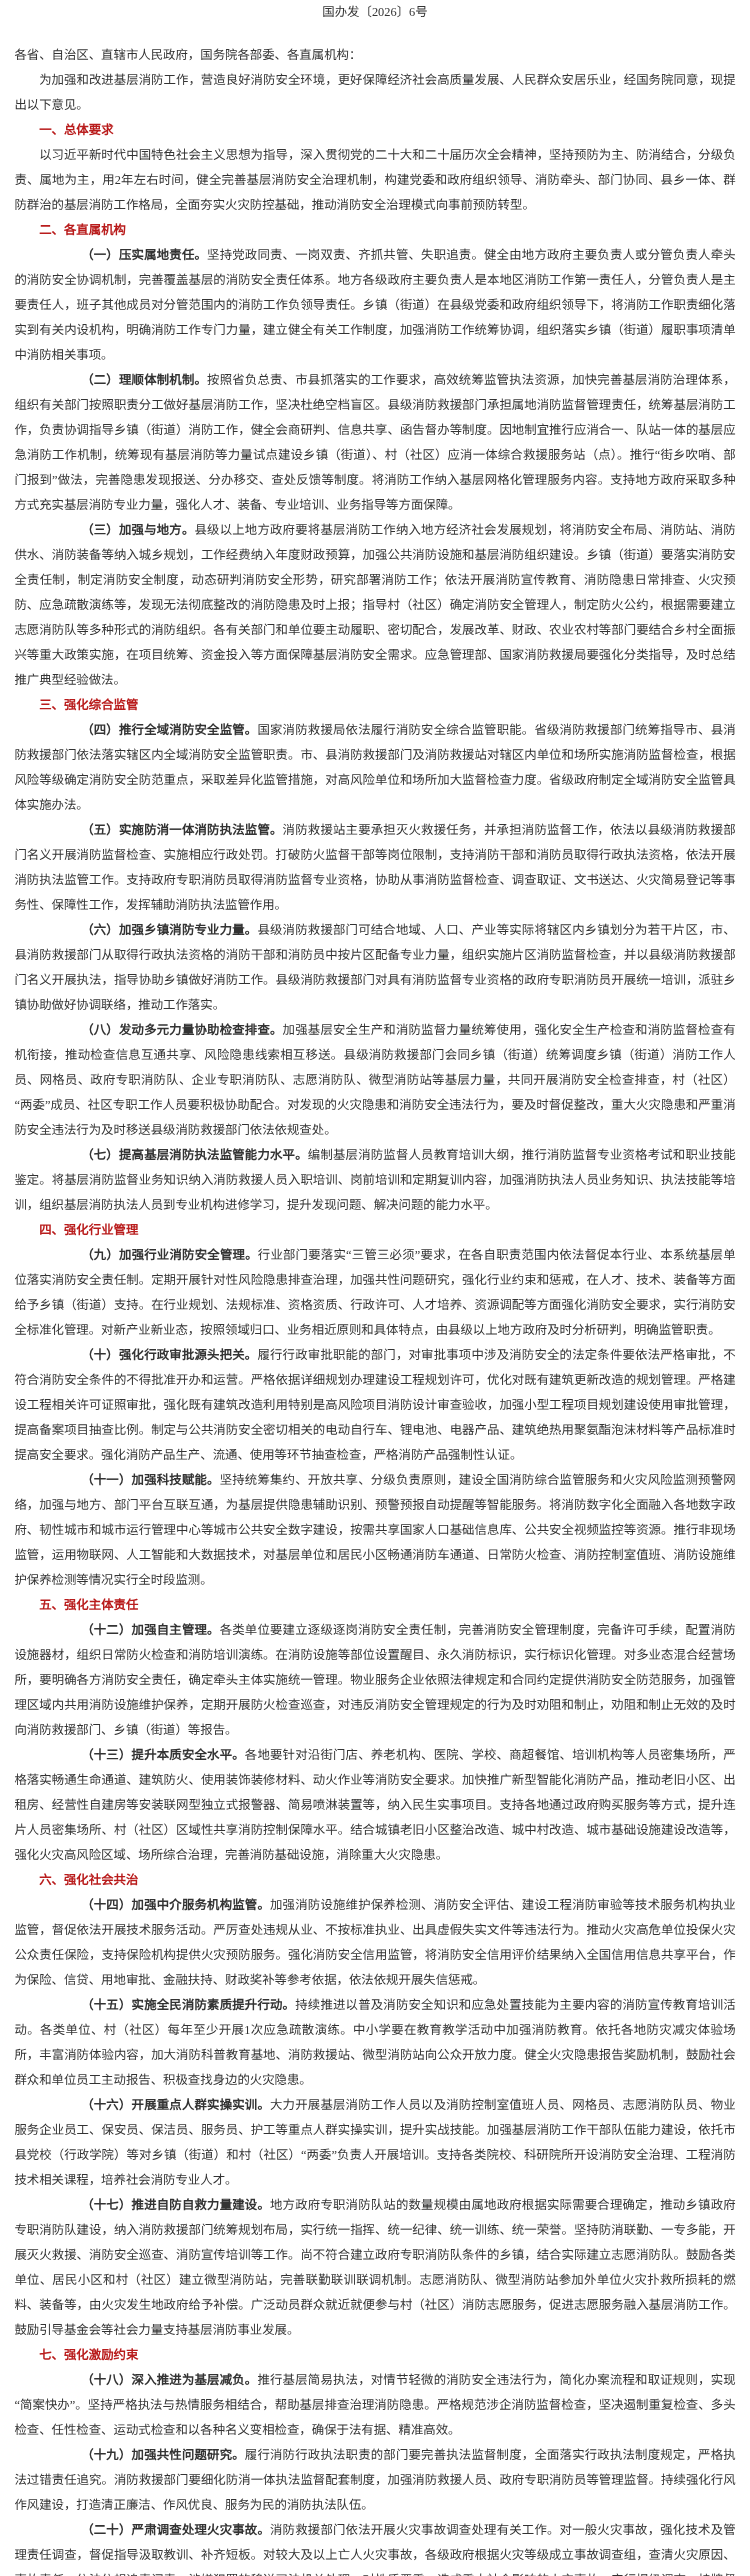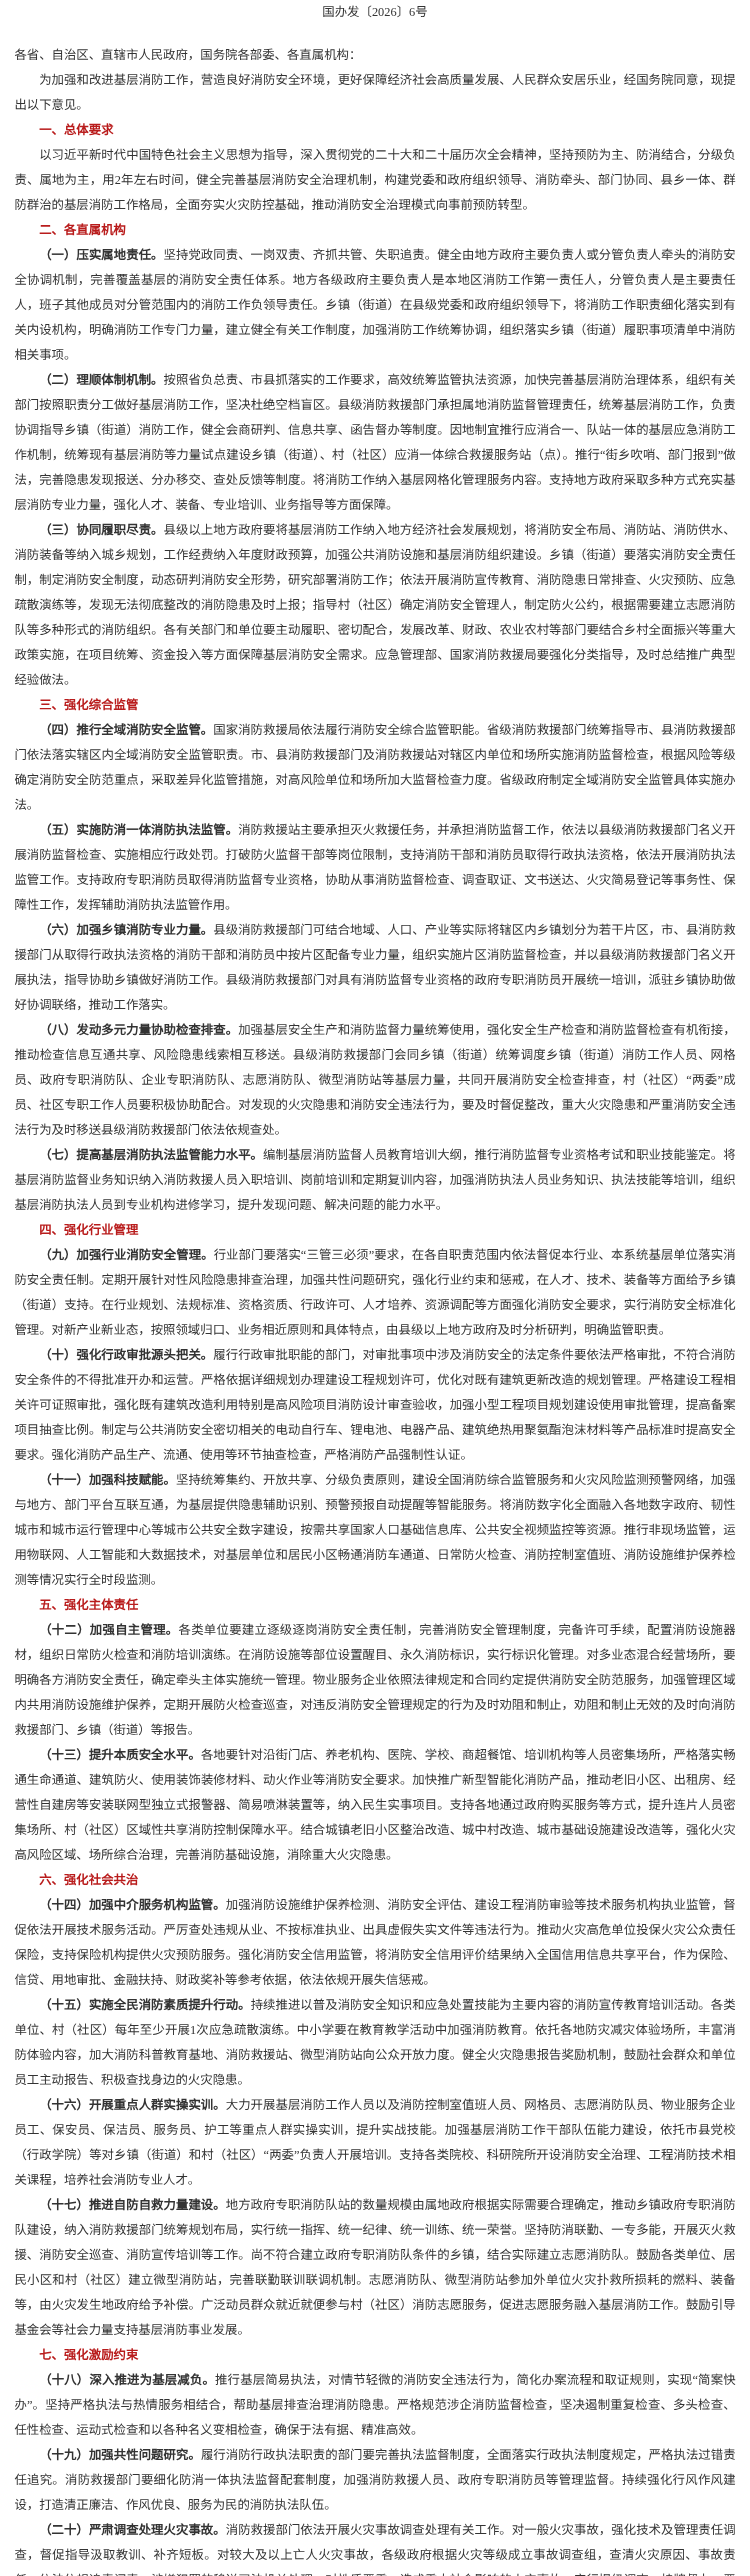--- a/index.html
+++ b/index.html
@@ -28,39 +28,39 @@
     margin: 0;
     text-align: justify;
     text-justify: inter-ideograph;
   }
   .indent { text-indent: 2em; }
   .heading {
     font-weight: bold;
     text-indent: 2em;
     color: #b91c1c;
   }
-  .para b { font-weight: bold; }
+  .para b { font-weight: bold; margin-left: 42px; }
 </style>
 </head>
 <body>
 
 <div class="page">
   <div class="doc-number">国办发〔2026〕6号</div>
 
   <p class="para salutation">各省、自治区、直辖市人民政府，国务院各部委、各直属机构：</p>
 
   <p class="para indent">为加强和改进基层消防工作，营造良好消防安全环境，更好保障经济社会高质量发展、人民群众安居乐业，经国务院同意，现提出以下意见。</p>
 
   <div id="sections">
       <p class="heading">一、总体要求</p>
       <p class="para indent">以习近平新时代中国特色社会主义思想为指导，深入贯彻党的二十大和二十届历次全会精神，坚持预防为主、防消结合，分级负责、属地为主，用2年左右时间，健全完善基层消防安全治理机制，构建党委和政府组织领导、消防牵头、部门协同、县乡一体、群防群治的基层消防工作格局，全面夯实火灾防控基础，推动消防安全治理模式向事前预防转型。</p>
       <p class="heading">二、各直属机构</p>
       <p class="para indent"><b>（一）压实属地责任。</b>坚持党政同责、一岗双责、齐抓共管、失职追责。健全由地方政府主要负责人或分管负责人牵头的消防安全协调机制，完善覆盖基层的消防安全责任体系。地方各级政府主要负责人是本地区消防工作第一责任人，分管负责人是主要责任人，班子其他成员对分管范围内的消防工作负领导责任。乡镇（街道）在县级党委和政府组织领导下，将消防工作职责细化落实到有关内设机构，明确消防工作专门力量，建立健全有关工作制度，加强消防工作统筹协调，组织落实乡镇（街道）履职事项清单中消防相关事项。</p>
       <p class="para indent"><b>（二）理顺体制机制。</b>按照省负总责、市县抓落实的工作要求，高效统筹监管执法资源，加快完善基层消防治理体系，组织有关部门按照职责分工做好基层消防工作，坚决杜绝空档盲区。县级消防救援部门承担属地消防监督管理责任，统筹基层消防工作，负责协调指导乡镇（街道）消防工作，健全会商研判、信息共享、函告督办等制度。因地制宜推行应消合一、队站一体的基层应急消防工作机制，统筹现有基层消防等力量试点建设乡镇（街道）、村（社区）应消一体综合救援服务站（点）。推行“街乡吹哨、部门报到”做法，完善隐患发现报送、分办移交、查处反馈等制度。将消防工作纳入基层网格化管理服务内容。支持地方政府采取多种方式充实基层消防专业力量，强化人才、装备、专业培训、业务指导等方面保障。</p>
-      <p class="para indent"><b>（三）协同履职尽责。</b>县级以上地方政府要将基层消防工作纳入地方经济社会发展规划，将消防安全布局、消防站、消防供水、消防装备等纳入城乡规划，工作经费纳入年度财政预算，加强公共消防设施和基层消防组织建设。乡镇（街道）要落实消防安全责任制，制定消防安全制度，动态研判消防安全形势，研究部署消防工作；依法开展消防宣传教育、消防隐患日常排查、火灾预防、应急疏散演练等，发现无法彻底整改的消防隐患及时上报；指导村（社区）确定消防安全管理人，制定防火公约，根据需要建立志愿消防队等多种形式的消防组织。各有关部门和单位要主动履职、密切配合，发展改革、财政、农业农村等部门要结合乡村全面振兴等重大政策实施，在项目统筹、资金投入等方面保障基层消防安全需求。应急管理部、国家消防救援局要强化分类指导，及时总结推广典型经验做法。</p>
+      <p class="para indent"><b>（三）加强与地方。</b>县级以上地方政府要将基层消防工作纳入地方经济社会发展规划，将消防安全布局、消防站、消防供水、消防装备等纳入城乡规划，工作经费纳入年度财政预算，加强公共消防设施和基层消防组织建设。乡镇（街道）要落实消防安全责任制，制定消防安全制度，动态研判消防安全形势，研究部署消防工作；依法开展消防宣传教育、消防隐患日常排查、火灾预防、应急疏散演练等，发现无法彻底整改的消防隐患及时上报；指导村（社区）确定消防安全管理人，制定防火公约，根据需要建立志愿消防队等多种形式的消防组织。各有关部门和单位要主动履职、密切配合，发展改革、财政、农业农村等部门要结合乡村全面振兴等重大政策实施，在项目统筹、资金投入等方面保障基层消防安全需求。应急管理部、国家消防救援局要强化分类指导，及时总结推广典型经验做法。</p>
       <p class="heading">三、强化综合监管</p>
       <p class="para indent"><b>（四）推行全域消防安全监管。</b>国家消防救援局依法履行消防安全综合监管职能。省级消防救援部门统筹指导市、县消防救援部门依法落实辖区内全域消防安全监管职责。市、县消防救援部门及消防救援站对辖区内单位和场所实施消防监督检查，根据风险等级确定消防安全防范重点，采取差异化监管措施，对高风险单位和场所加大监督检查力度。省级政府制定全域消防安全监管具体实施办法。</p>
       <p class="para indent"><b>（五）实施防消一体消防执法监管。</b>消防救援站主要承担灭火救援任务，并承担消防监督工作，依法以县级消防救援部门名义开展消防监督检查、实施相应行政处罚。打破防火监督干部等岗位限制，支持消防干部和消防员取得行政执法资格，依法开展消防执法监管工作。支持政府专职消防员取得消防监督专业资格，协助从事消防监督检查、调查取证、文书送达、火灾简易登记等事务性、保障性工作，发挥辅助消防执法监管作用。</p>
       <p class="para indent"><b>（六）加强乡镇消防专业力量。</b>县级消防救援部门可结合地域、人口、产业等实际将辖区内乡镇划分为若干片区，市、县消防救援部门从取得行政执法资格的消防干部和消防员中按片区配备专业力量，组织实施片区消防监督检查，并以县级消防救援部门名义开展执法，指导协助乡镇做好消防工作。县级消防救援部门对具有消防监督专业资格的政府专职消防员开展统一培训，派驻乡镇协助做好协调联络，推动工作落实。</p>
       <p class="para indent"><b>（八）发动多元力量协助检查排查。</b>加强基层安全生产和消防监督力量统筹使用，强化安全生产检查和消防监督检查有机衔接，推动检查信息互通共享、风险隐患线索相互移送。县级消防救援部门会同乡镇（街道）统筹调度乡镇（街道）消防工作人员、网格员、政府专职消防队、企业专职消防队、志愿消防队、微型消防站等基层力量，共同开展消防安全检查排查，村（社区）“两委”成员、社区专职工作人员要积极协助配合。对发现的火灾隐患和消防安全违法行为，要及时督促整改，重大火灾隐患和严重消防安全违法行为及时移送县级消防救援部门依法依规查处。</p>
       <p class="para indent"><b>（七）提高基层消防执法监管能力水平。</b>编制基层消防监督人员教育培训大纲，推行消防监督专业资格考试和职业技能鉴定。将基层消防监督业务知识纳入消防救援人员入职培训、岗前培训和定期复训内容，加强消防执法人员业务知识、执法技能等培训，组织基层消防执法人员到专业机构进修学习，提升发现问题、解决问题的能力水平。</p>
       <p class="heading">四、强化行业管理</p>
       <p class="para indent"><b>（九）加强行业消防安全管理。</b>行业部门要落实“三管三必须”要求，在各自职责范围内依法督促本行业、本系统基层单位落实消防安全责任制。定期开展针对性风险隐患排查治理，加强共性问题研究，强化行业约束和惩戒，在人才、技术、装备等方面给予乡镇（街道）支持。在行业规划、法规标准、资格资质、行政许可、人才培养、资源调配等方面强化消防安全要求，实行消防安全标准化管理。对新产业新业态，按照领域归口、业务相近原则和具体特点，由县级以上地方政府及时分析研判，明确监管职责。</p>
       <p class="para indent"><b>（十）强化行政审批源头把关。</b>履行行政审批职能的部门，对审批事项中涉及消防安全的法定条件要依法严格审批，不符合消防安全条件的不得批准开办和运营。严格依据详细规划办理建设工程规划许可，优化对既有建筑更新改造的规划管理。严格建设工程相关许可证照审批，强化既有建筑改造利用特别是高风险项目消防设计审查验收，加强小型工程项目规划建设使用审批管理，提高备案项目抽查比例。制定与公共消防安全密切相关的电动自行车、锂电池、电器产品、建筑绝热用聚氨酯泡沫材料等产品标准时提高安全要求。强化消防产品生产、流通、使用等环节抽查检查，严格消防产品强制性认证。</p>
       <p class="para indent"><b>（十一）加强科技赋能。</b>坚持统筹集约、开放共享、分级负责原则，建设全国消防综合监管服务和火灾风险监测预警网络，加强与地方、部门平台互联互通，为基层提供隐患辅助识别、预警预报自动提醒等智能服务。将消防数字化全面融入各地数字政府、韧性城市和城市运行管理中心等城市公共安全数字建设，按需共享国家人口基础信息库、公共安全视频监控等资源。推行非现场监管，运用物联网、人工智能和大数据技术，对基层单位和居民小区畅通消防车通道、日常防火检查、消防控制室值班、消防设施维护保养检测等情况实行全时段监测。</p>

